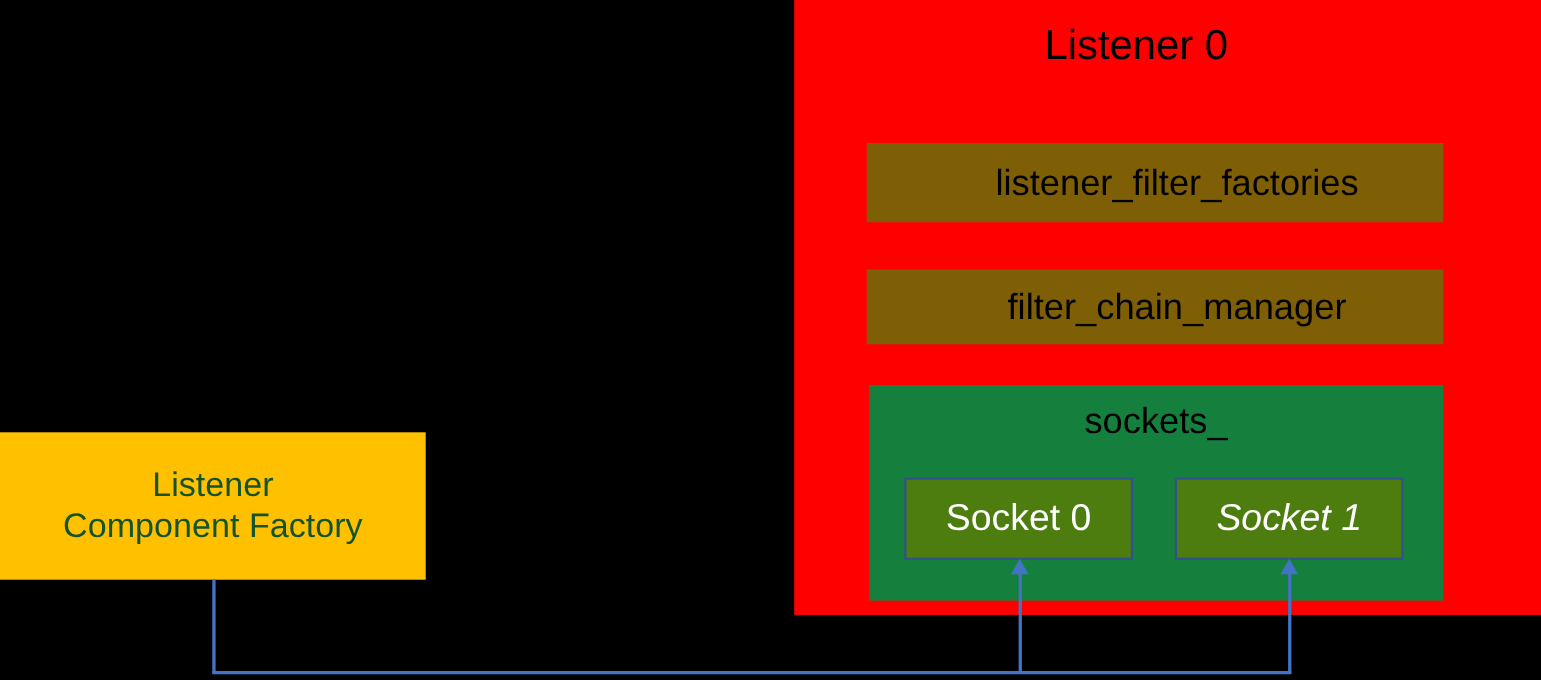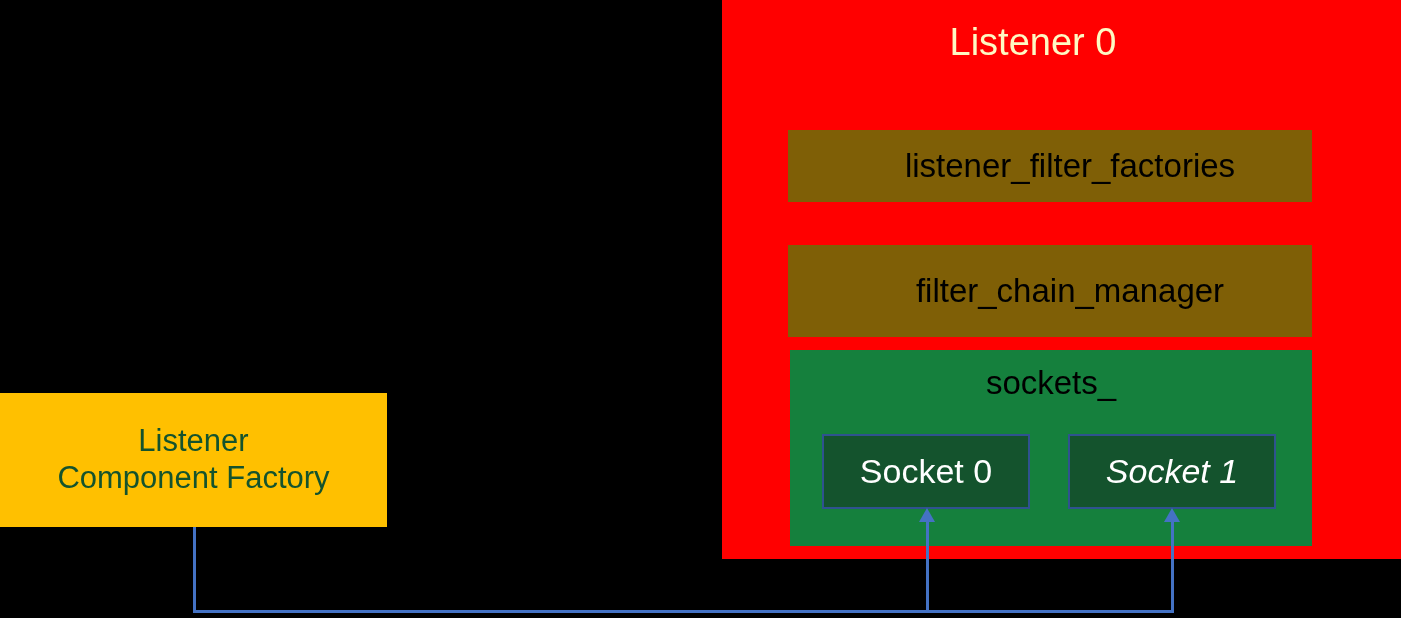--- a/index.html
+++ b/index.html
@@ -37,42 +37,42 @@
     height: 559px;
     background: #FF0000;
     display: block;
   }
   #listener-panel-title {
     position: absolute;
     left: 0px;
     top: 20px;
     width: 622px;
     text-align: center;
-    color: #fef9c3;
+    color: #000000;
     font-size: 38px;
   }
 
   
   .olive-box {
     background: #7F5F06;
     color: #000000;
     font-size: 33px;
     padding-left: 40px;
   }
   #listener-filter-factories-box {
     left: 788px;
     top: 130px;
     width: 524px;
     height: 72px;
   }
   #filter-chain-manager-box {
     left: 788px;
     top: 245px;
     width: 524px;
-    height: 92px;
+    height: 68px;
   }
 
   
   #sockets-box {
     left: 790px;
     top: 350px;
     width: 522px;
     height: 196px;
     background: #15803d;
     display: block;
@@ -82,21 +82,21 @@
     left: 0px;
     top: 14px;
     width: 100%;
     text-align: center;
     color: #000000;
     font-size: 33px;
   }
 
   
   .socket-box {
-    background: #14532d;
+    background: #4d7c0f;
     border: 2px solid #2F528F;
     color: #FFFFFF;
     font-size: 34px;
     top: 434px;
     height: 75px;
   }
   #socket-0-box { left: 822px; width: 208px; }
   #socket-1-box { left: 1068px; width: 208px; font-style: italic; }
 
   

